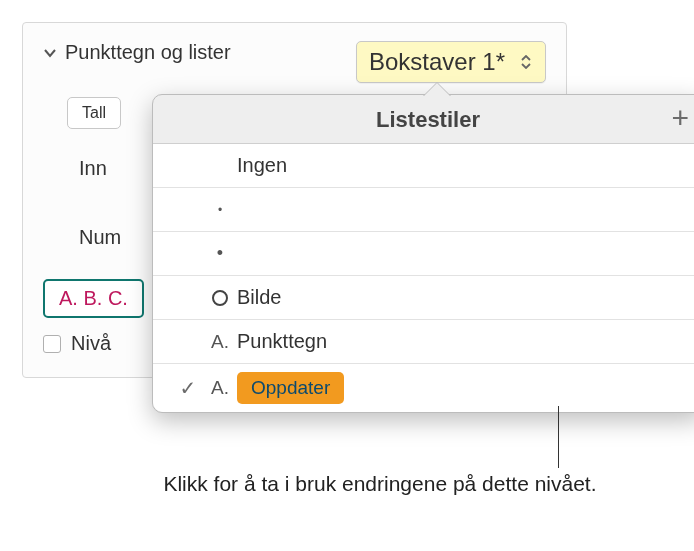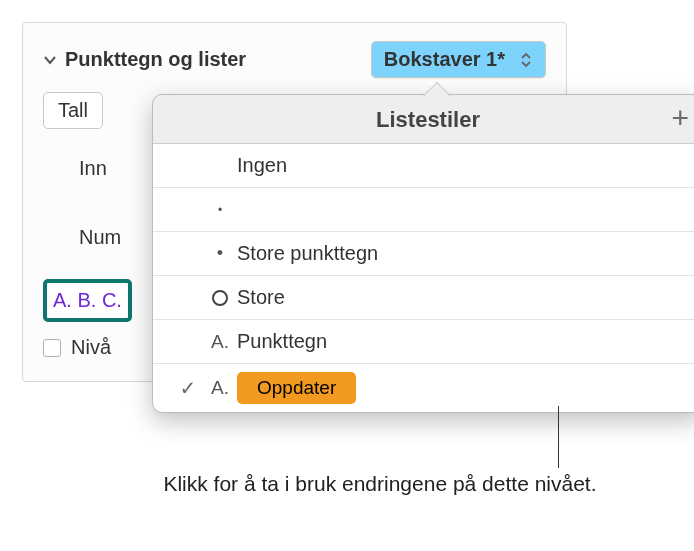--- a/index.html
+++ b/index.html
@@ -16,61 +16,61 @@
   left: 22px;
   top: 22px;
   width: 545px;
   background: #fcfcfc;
   border: 1px solid #d8d8d8;
   border-radius: 4px;
   padding: 18px 20px 22px 20px;
 }
 .row1 {
   display: flex;
-  align-items: center;
+  align-items: flex-start;
   gap: 31px;
-  font-weight: bold;
 }
 .disclosure {
   display: flex;
   align-items: center;
   gap: 8px;
   font-size: 20px;
   color: #333;
 }
 .chevron-down {
   width: 14px;
   height: 14px;
 }
 .style-dropdown {
   margin-left: auto;
   display: flex;
   align-items: center;
-  background: #7dd3fc;
+  background: #fef9c3;
   border: 1px solid #c8c8c8;
   border-radius: 5px;
   padding: 6px 12px;
-  font-size: 20px;
+  font-size: 24px;
   color: #333;
   gap: 14px;
   box-shadow: 0 1px 1px rgba(0,0,0,0.05);
 }
 .row2 {
   margin-top: 14px;
   display: flex;
   align-items: center;
   gap: 12px;
 }
 .tall-dropdown {
   background: #fff;
   border: 1px solid #c8c8c8;
   border-radius: 5px;
   padding: 6px 14px;
-  font-size: 20px;
-  color: #333;
+  font-size: 16px;
+  color: #333;
+  margin-left: 24px;
 }
 .label-row {
   margin-top: 28px;
   font-size: 20px;
   color: #333;
   padding-left: 36px;
 }
 .label-row2 {
   margin-top: 46px;
   font-size: 20px;
@@ -78,25 +78,25 @@
   padding-left: 36px;
 }
 .abc-row {
   margin-top: 30px;
   display: flex;
   align-items: center;
   gap: 10px;
 }
 .abc-dropdown {
   background: #fff;
-  border: 4px solid #0f766e;
+  border: 2px solid #0f766e;
   border-radius: 5px;
-  padding: 6px 6px;
-  font-size: 20px;
-  color: #6d28d9;
+  padding: 6px 14px;
+  font-size: 20px;
+  color: #be185d;
 }
 .niva-row {
   margin-top: 14px;
   display: flex;
   align-items: center;
   gap: 10px;
   font-size: 20px;
   color: #333;
 }
 .checkbox {
@@ -180,23 +180,23 @@
   justify-content: center;
   align-items: center;
   color: #555;
   font-size: 18px;
 }
 .item-label {
   flex: 1;
 }
 .update-btn {
   background: #f29a1f;
-  color: #000000;
+  color: #0c4a6e;
   font-size: 19px;
-  padding: 5px 20px;
+  padding: 5px 14px;
   border-radius: 5px;
   border: none;
 }
 .bullet-small { font-size: 12px; color: #555; }
 .bullet-large { font-size: 18px; color: #555; }
 .circle-icon {
   width: 16px;
   height: 16px;
   border: 2.5px solid #444;
   border-radius: 50%;
@@ -284,29 +284,28 @@
     </div>
 
     <div class="popover-item">
       <span class="check-col"></span>
       <span class="icon-col bullet-small">•</span>
     </div>
 
     <div class="popover-item">
       <span class="check-col"></span>
       <span class="icon-col bullet-large">•</span>
-      <span class="item-label">Store punkttegn</span>
     </div>
 
     <div class="popover-item">
       <span class="check-col"></span>
       <span class="icon-col">
           <span class="circle-icon"></span>
         </span>
-      <span class="item-label">Store</span>
+      <span class="item-label">Bilde</span>
     </div>
 
     <div class="popover-item">
       <span class="check-col"></span>
       <span class="icon-col prefix-a">A.</span>
       <span class="item-label">Punkttegn</span>
     </div>
 
     <div class="popover-item">
       <span class="check-col">

